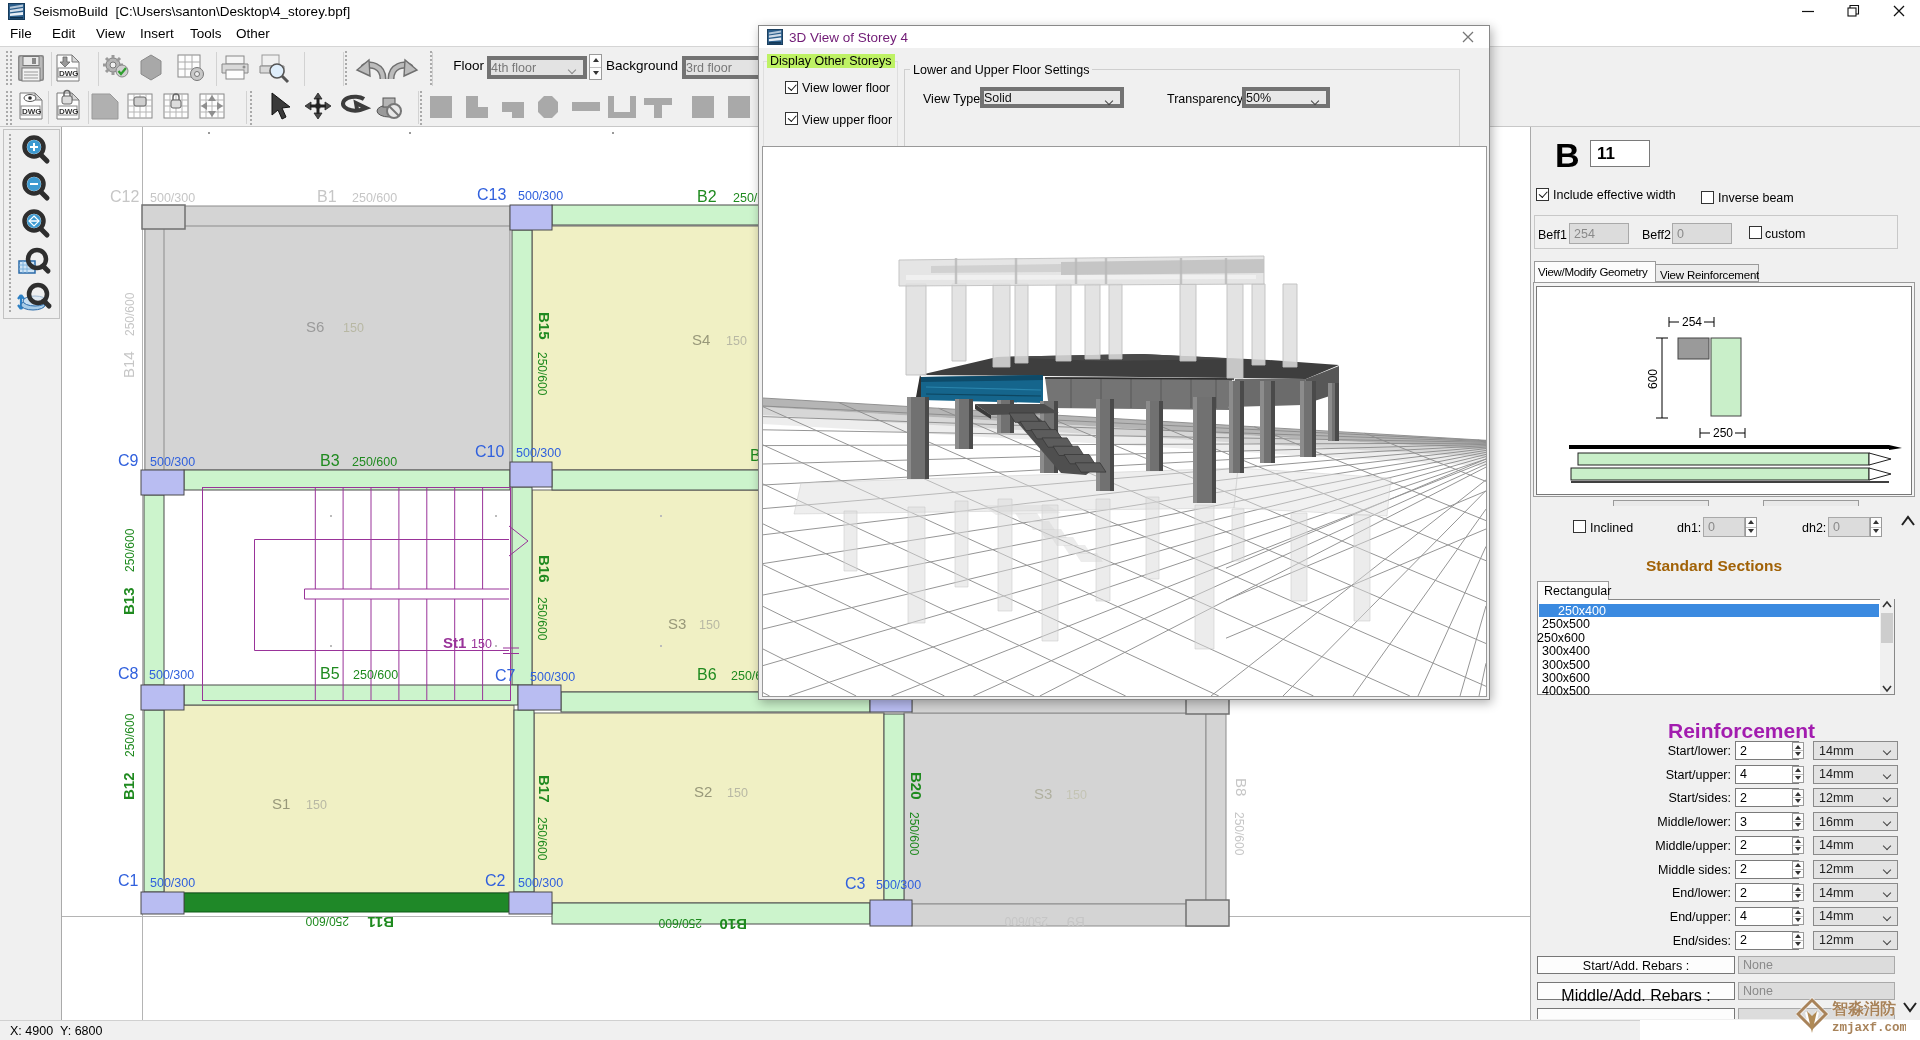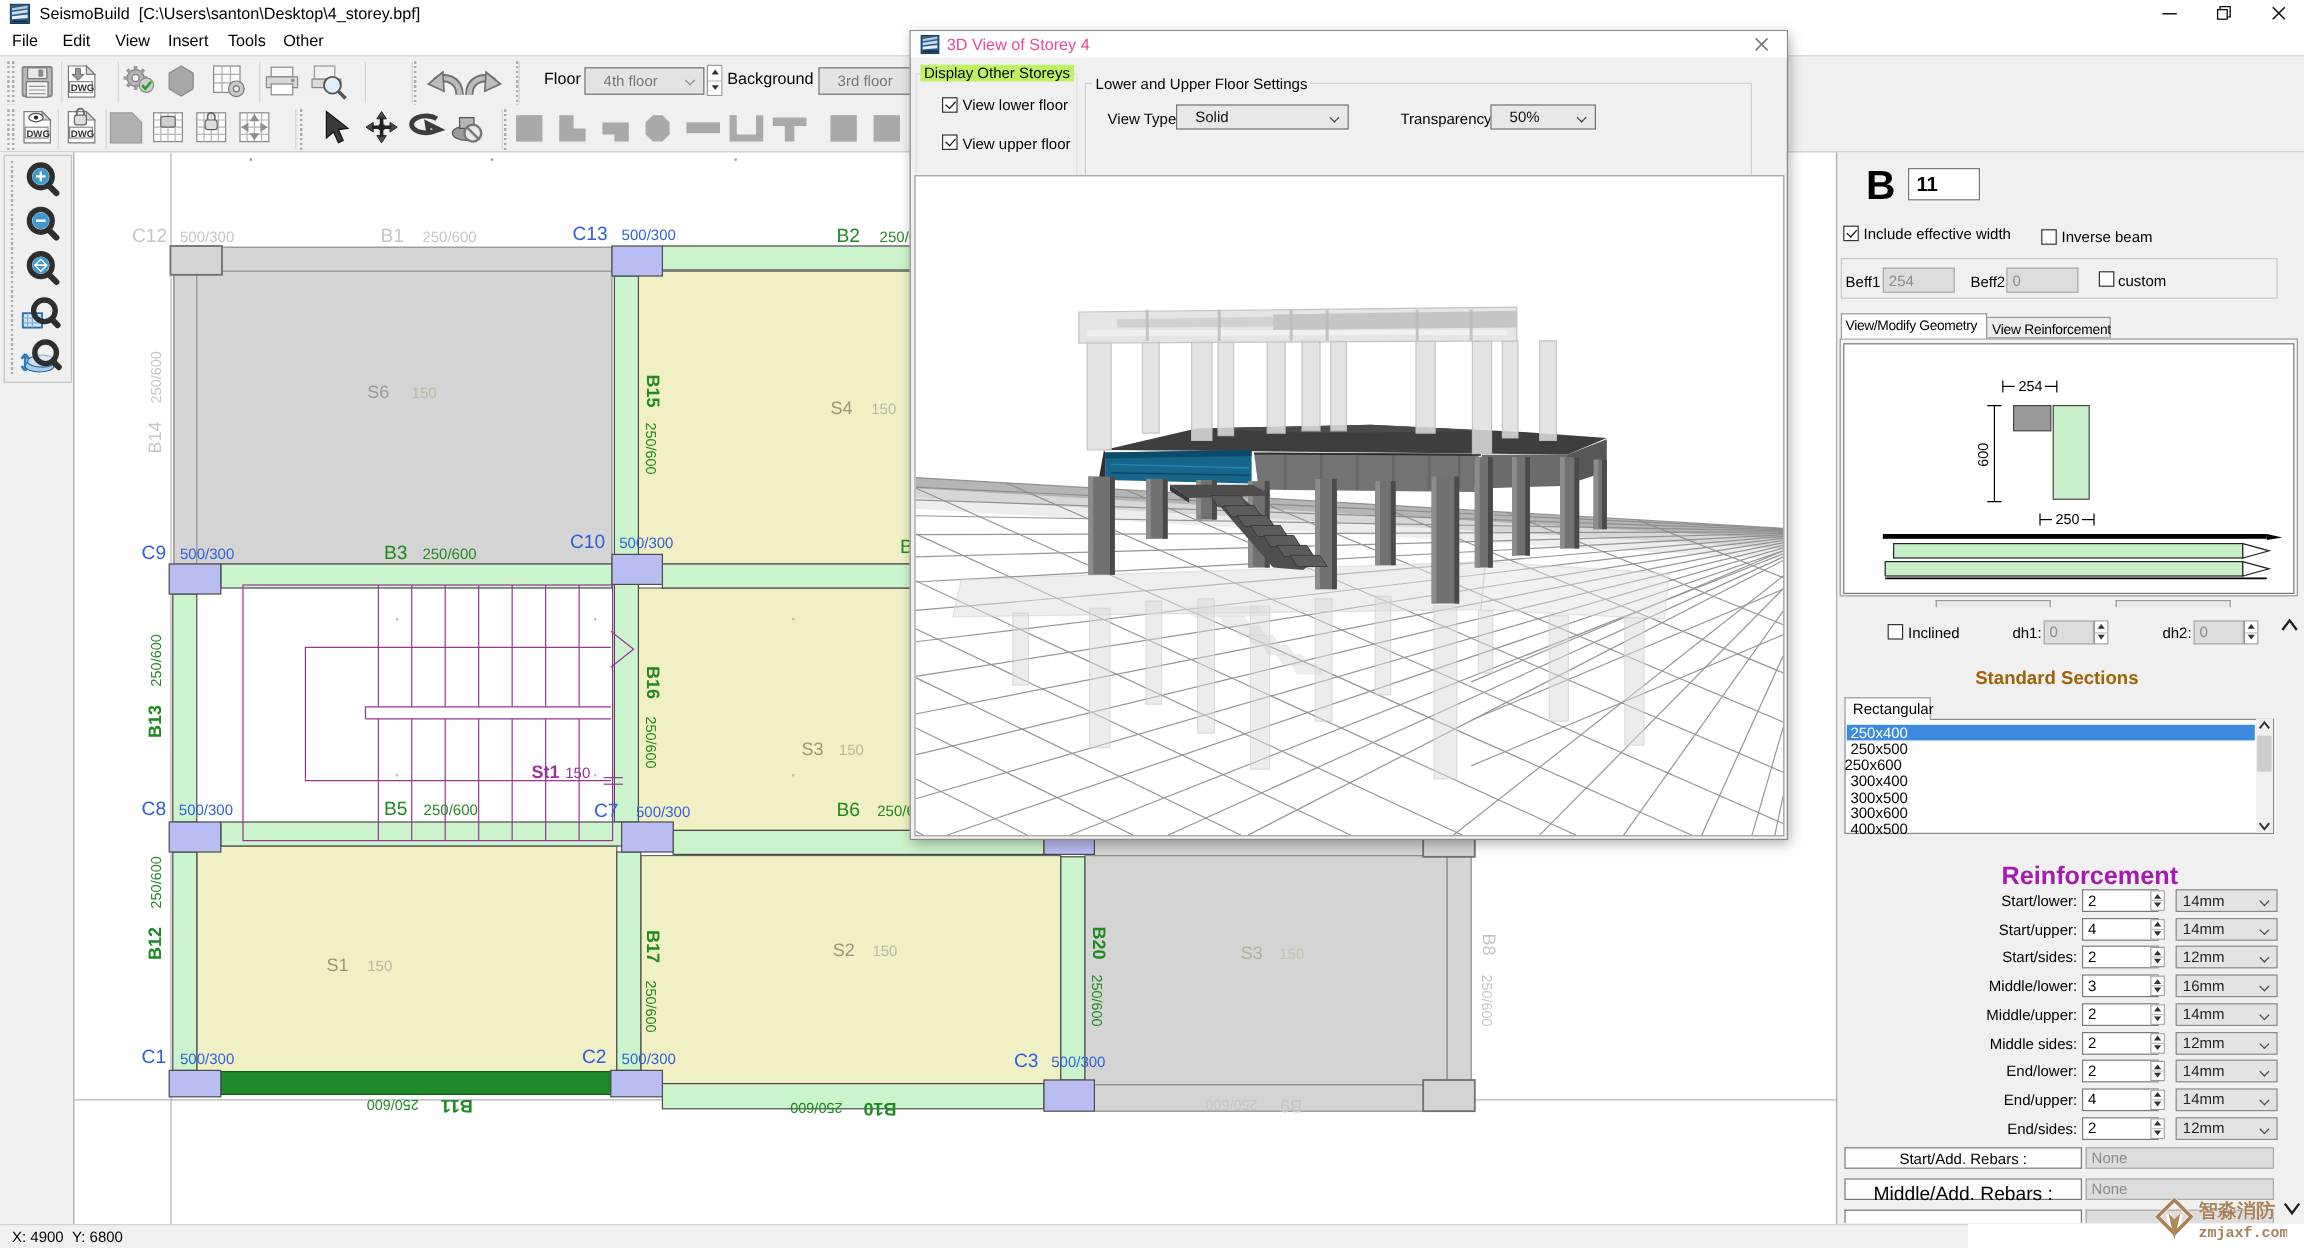--- a/index.html
+++ b/index.html
@@ -1,17 +1,17 @@
 <!DOCTYPE html>
 <html><head><meta charset="utf-8"><style>
 *{margin:0;padding:0;box-sizing:border-box}
 html,body{width:1920px;height:1040px;overflow:hidden;font-family:"Liberation Sans",sans-serif;background:#fff}
 .abs{position:absolute}
 .chev{position:absolute;width:6px;height:6px;border-right:1.5px solid #444;border-bottom:1.5px solid #444;transform:rotate(45deg)}
-.combo{position:absolute;background:#e3e3e3;border:1px solid #737373;font-size:12.5px;color:#333;padding-left:15px;display:flex;align-items:center}
+.combo{position:absolute;background:#e3e3e3;border:4px solid #737373;font-size:12.5px;color:#333;padding-left:0;display:flex;align-items:center}
 .combo .chev{right:8px;top:7px}
 .cb{position:absolute;width:13px;height:13px;background:#fff;border:1px solid #333}
 .cb.on::after{content:"";position:absolute;left:2px;top:2px;width:7px;height:3.5px;border-left:1.6px solid #111;border-bottom:1.6px solid #111;transform:rotate(-48deg)}
 .gb{position:absolute;border:1px solid #d0d0d0}
 .inp{position:absolute;background:#fff;border:1px solid #7a7a7a;font-size:12.5px;padding-left:4px;display:flex;align-items:center}
 .inpd{position:absolute;background:#dcdcdc;border:1px solid #a9a9a9;font-size:12.5px;color:#8a8a8a;padding-left:4px;display:flex;align-items:center}
 .lbl{position:absolute;font-size:12.5px;color:#000;white-space:nowrap}
 .spin{position:absolute;width:13px;background:#f0f0f0;border:1px solid #9a9a9a;display:flex;flex-direction:column}
 .spin>div{flex:1;position:relative;background:#fdfdfd}
 .spin>div+div{border-top:1px solid #c0c0c0}
@@ -495,21 +495,21 @@
       <div>
         <span class="tri-d" style="left:2px;top:1px;border-left-width:3px;border-right-width:3px"></span>
       </div>
     </div>
 <svg class="abs" style="left:367px;top:380px" width="20" height="30" viewBox="0 0 20 30">
       <path d="M4 18 L10 10 L16 18" fill="none" stroke="#222" stroke-width="2"></path>
     </svg>
 <div class="abs" style="left:115px;top:430px;font-size:15.5px;font-weight:bold;color:#a16207">Standard Sections</div>
 <div class="abs" style="left:6px;top:454px;width:72px;height:19px;background:#fcfcfc;border:1px solid #9a9a9a;border-bottom:none;font-size:12.5px;padding:2px 0 0 6px;z-index:2">Rectangular</div>
 <div class="abs" style="left:6px;top:472px;width:358px;height:96px;background:#fff;border:1px solid #888"></div>
-<div class="abs" style="left:8px;top:477.0px;width:340px;height:13px;background:#3b8ae0;color:#fff;font-size:12.5px;padding-left:3px">250x400</div>
+<div class="abs" style="left:8px;top:477.0px;width:340px;height:13px;background:#3b8ae0;color:#fff;font-size:12.5px;padding-left:19px">250x400</div>
 <div class="abs" style="left:11px;top:490.4px;font-size:12.5px;color:#000">250x500</div>
 <div class="abs" style="left:6px;top:503.8px;font-size:12.5px;color:#000">250x600</div>
 <div class="abs" style="left:11px;top:517.2px;font-size:12.5px;color:#000">300x400</div>
 <div class="abs" style="left:11px;top:530.6px;font-size:12.5px;color:#000">300x500</div>
 <div class="abs" style="left:11px;top:544.0px;font-size:12.5px;color:#000">300x600</div>
 <div class="abs" style="left:11px;top:557.4px;font-size:12.5px;color:#000">400x500</div>
 <div class="abs" style="left:349px;top:472px;width:14px;height:95px;background:#f0f0f0"></div>
 <svg class="abs" style="left:349px;top:472px" width="14" height="95" viewBox="0 0 14 95">
       <path d="M3 8 L7 3 L11 8" fill="none" stroke="#333" stroke-width="1.6"></path>
       <path d="M3 87 L7 92 L11 87" fill="none" stroke="#333" stroke-width="1.6"></path>
@@ -640,21 +640,21 @@
 </div>
 <div class="abs" style="left:758px;top:25px;width:732px;height:675px;background:#f0f0f0;border:1px solid #898989;box-shadow:2px 3px 10px rgba(0,0,0,0.3);z-index:20">
 <div class="abs" style="left:0;top:0;width:730px;height:22px;background:#fff">
 <svg class="abs" style="left:8px;top:3px" width="16" height="16" viewBox="0 0 17 17">
 <rect x="0.5" y="0.5" width="16" height="16" fill="#2a5d8a" stroke="#163a5a"></rect>
 <path d="M2 14 L15 14 L15 15.5 L2 15.5 Z" fill="#0f2f4a"></path>
 <path d="M2 10.5 L15 9 L15 12 L2 13 Z" fill="#e8eef5"></path>
 <path d="M2 7 L15 5 L15 7.5 L2 9.2 Z" fill="#cfdbe8"></path>
 <path d="M2 3.8 L15 1.5 L15 3.8 L2 5.8 Z" fill="#b5c8da"></path>
       </svg>
-<div class="abs" style="left:30px;top:4px;font-size:13.5px;color:#ec4899">3D View of Storey 4</div>
+<div class="abs" style="left:30px;top:4px;font-size:13.5px;color:#701a75">3D View of Storey 4</div>
 <svg class="abs" style="left:700px;top:4px" width="18" height="16" viewBox="0 0 18 16">
         <path d="M4 2 L14 12 M14 2 L4 12" stroke="#777" stroke-width="1.3"></path>
       </svg>
 </div>
 <div class="abs" style="left:8px;top:28px;font-size:12.5px;color:#000;background:#bef264;padding:0 3px;z-index:2">Display Other Storeys</div>
 <div class="gb" style="left:4px;top:35px;width:135px;height:103px;border-color:#dedede"></div>
 <div class="gb" style="left:145px;top:43px;width:556px;height:89px;border-color:#cfcfcf"></div>
 <div class="abs" style="left:151px;top:37px;font-size:12.5px;color:#000;background:#f0f0f0;padding:0 3px">Lower and Upper Floor Settings</div>
 <div class="cb on" style="left:26px;top:55px"></div>
 <div class="abs" style="left:43px;top:55px;font-size:12.5px">View lower floor</div>

